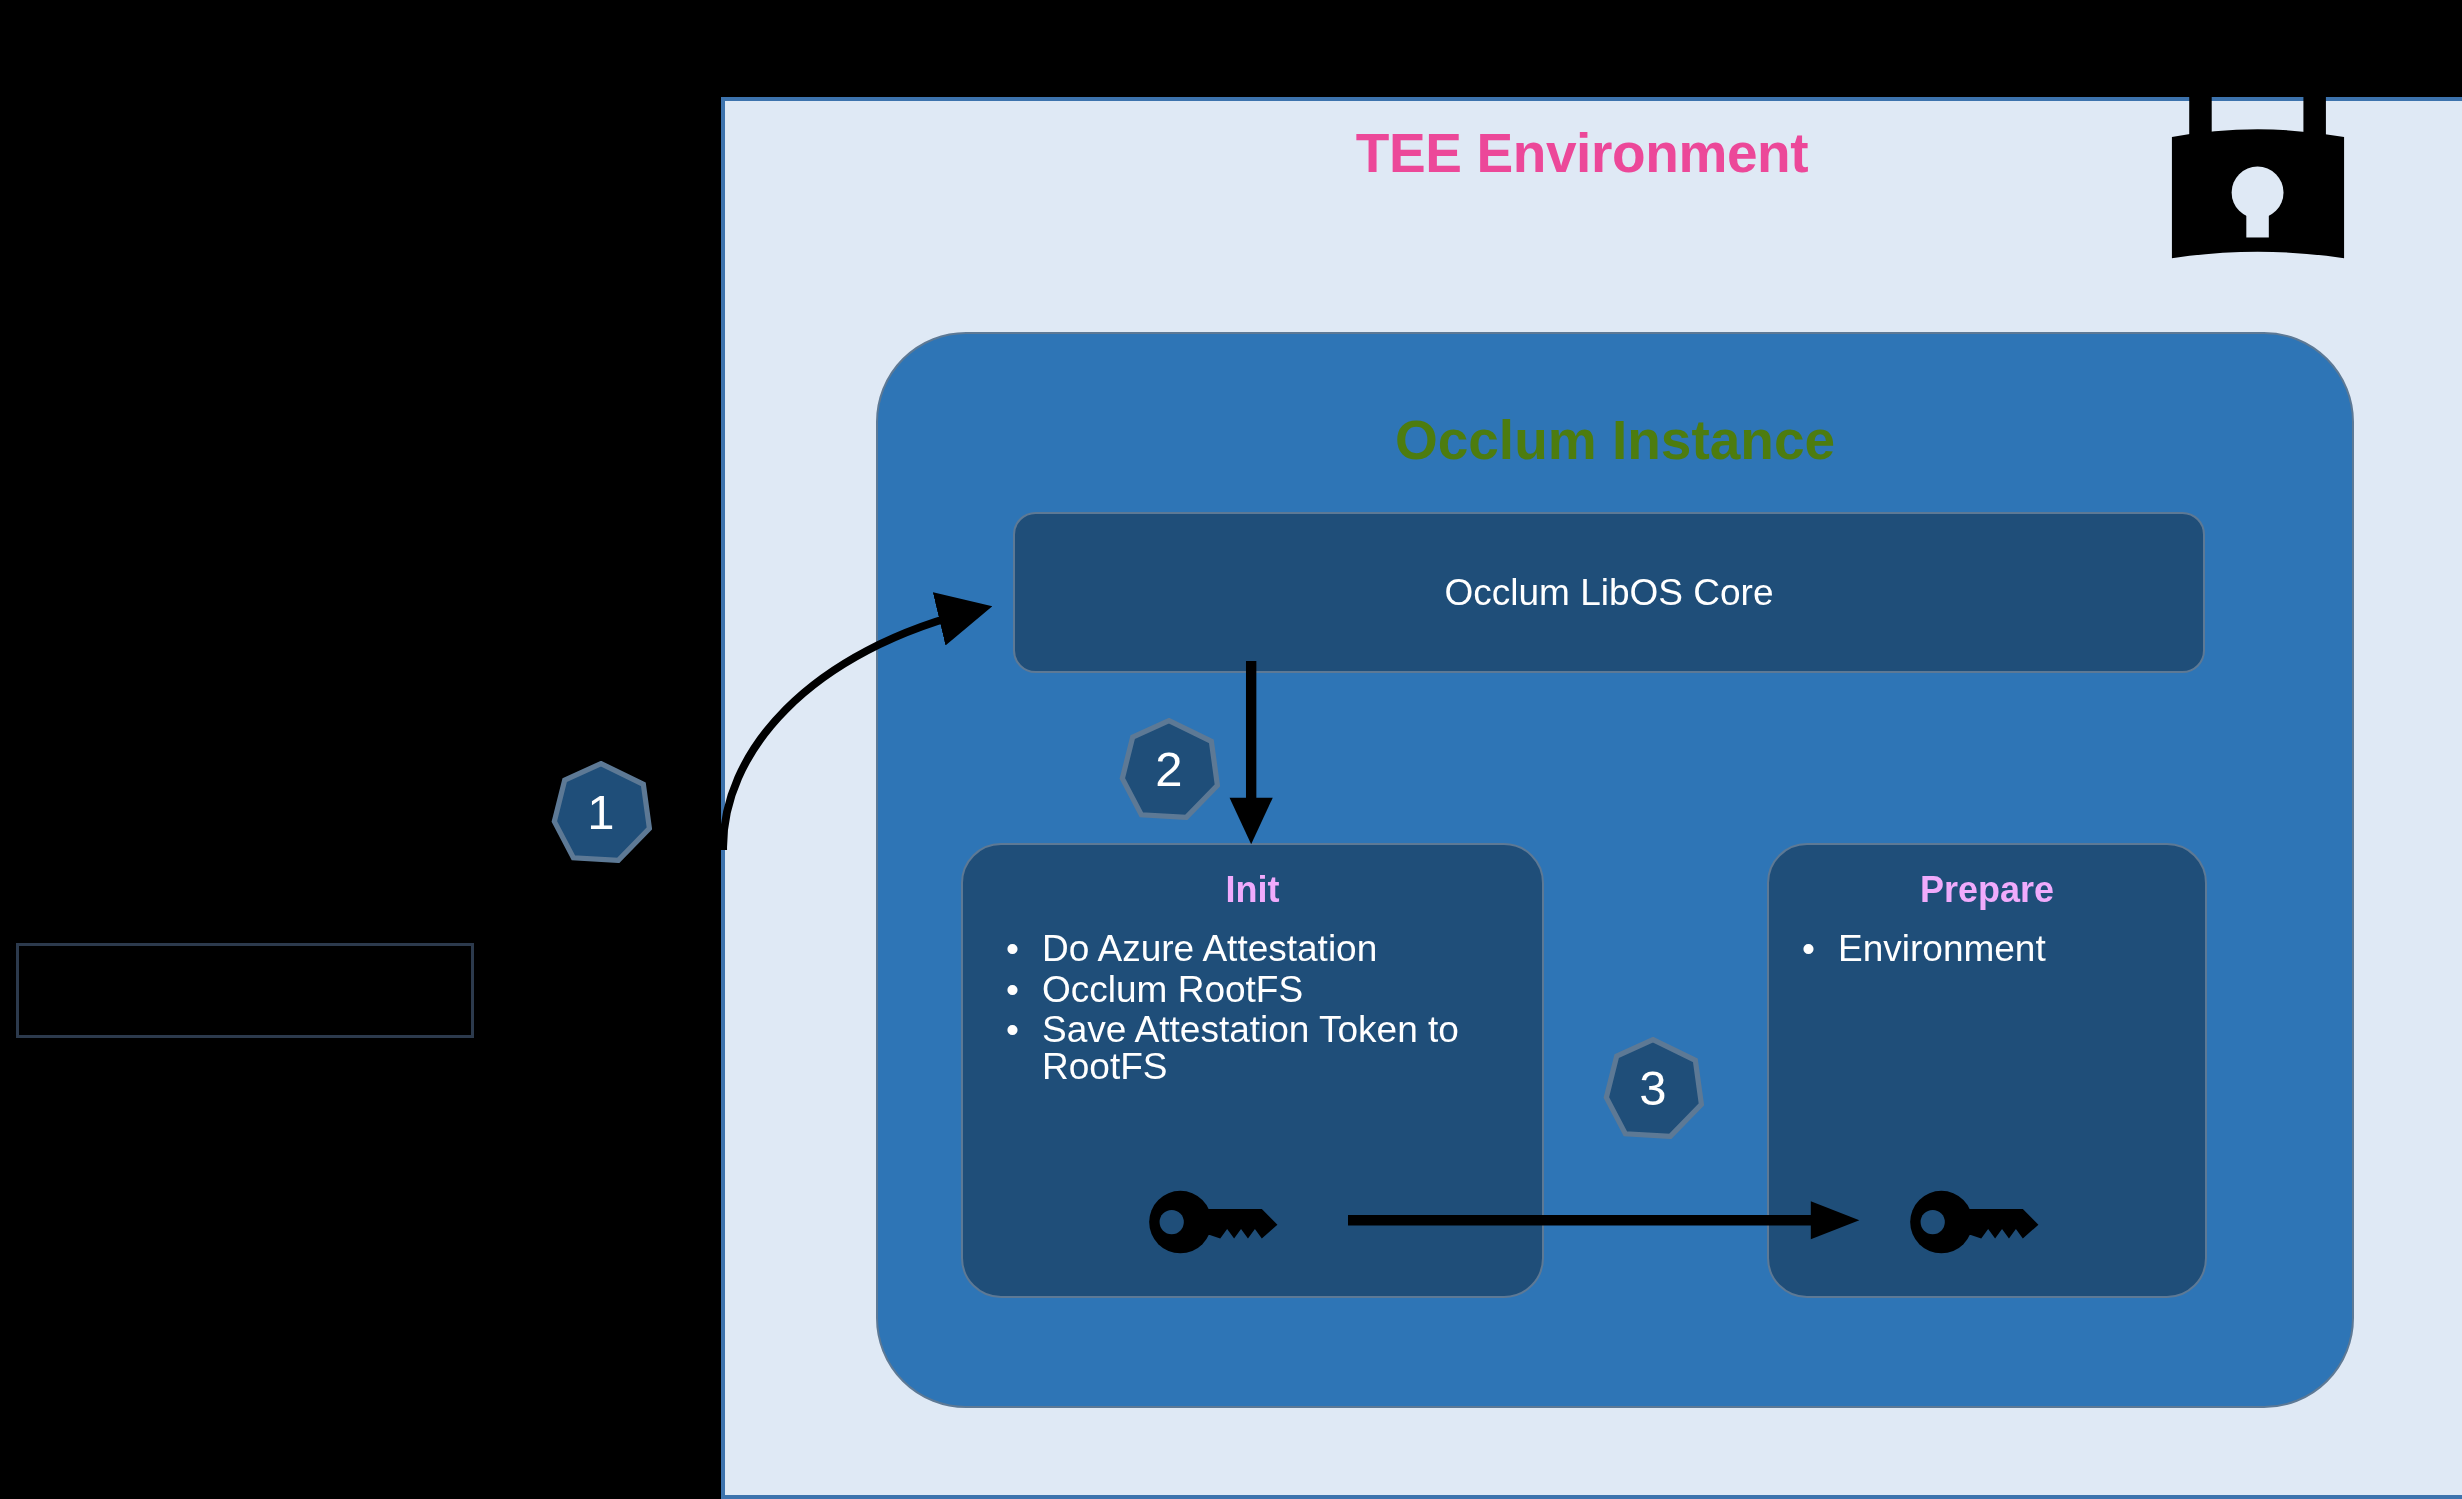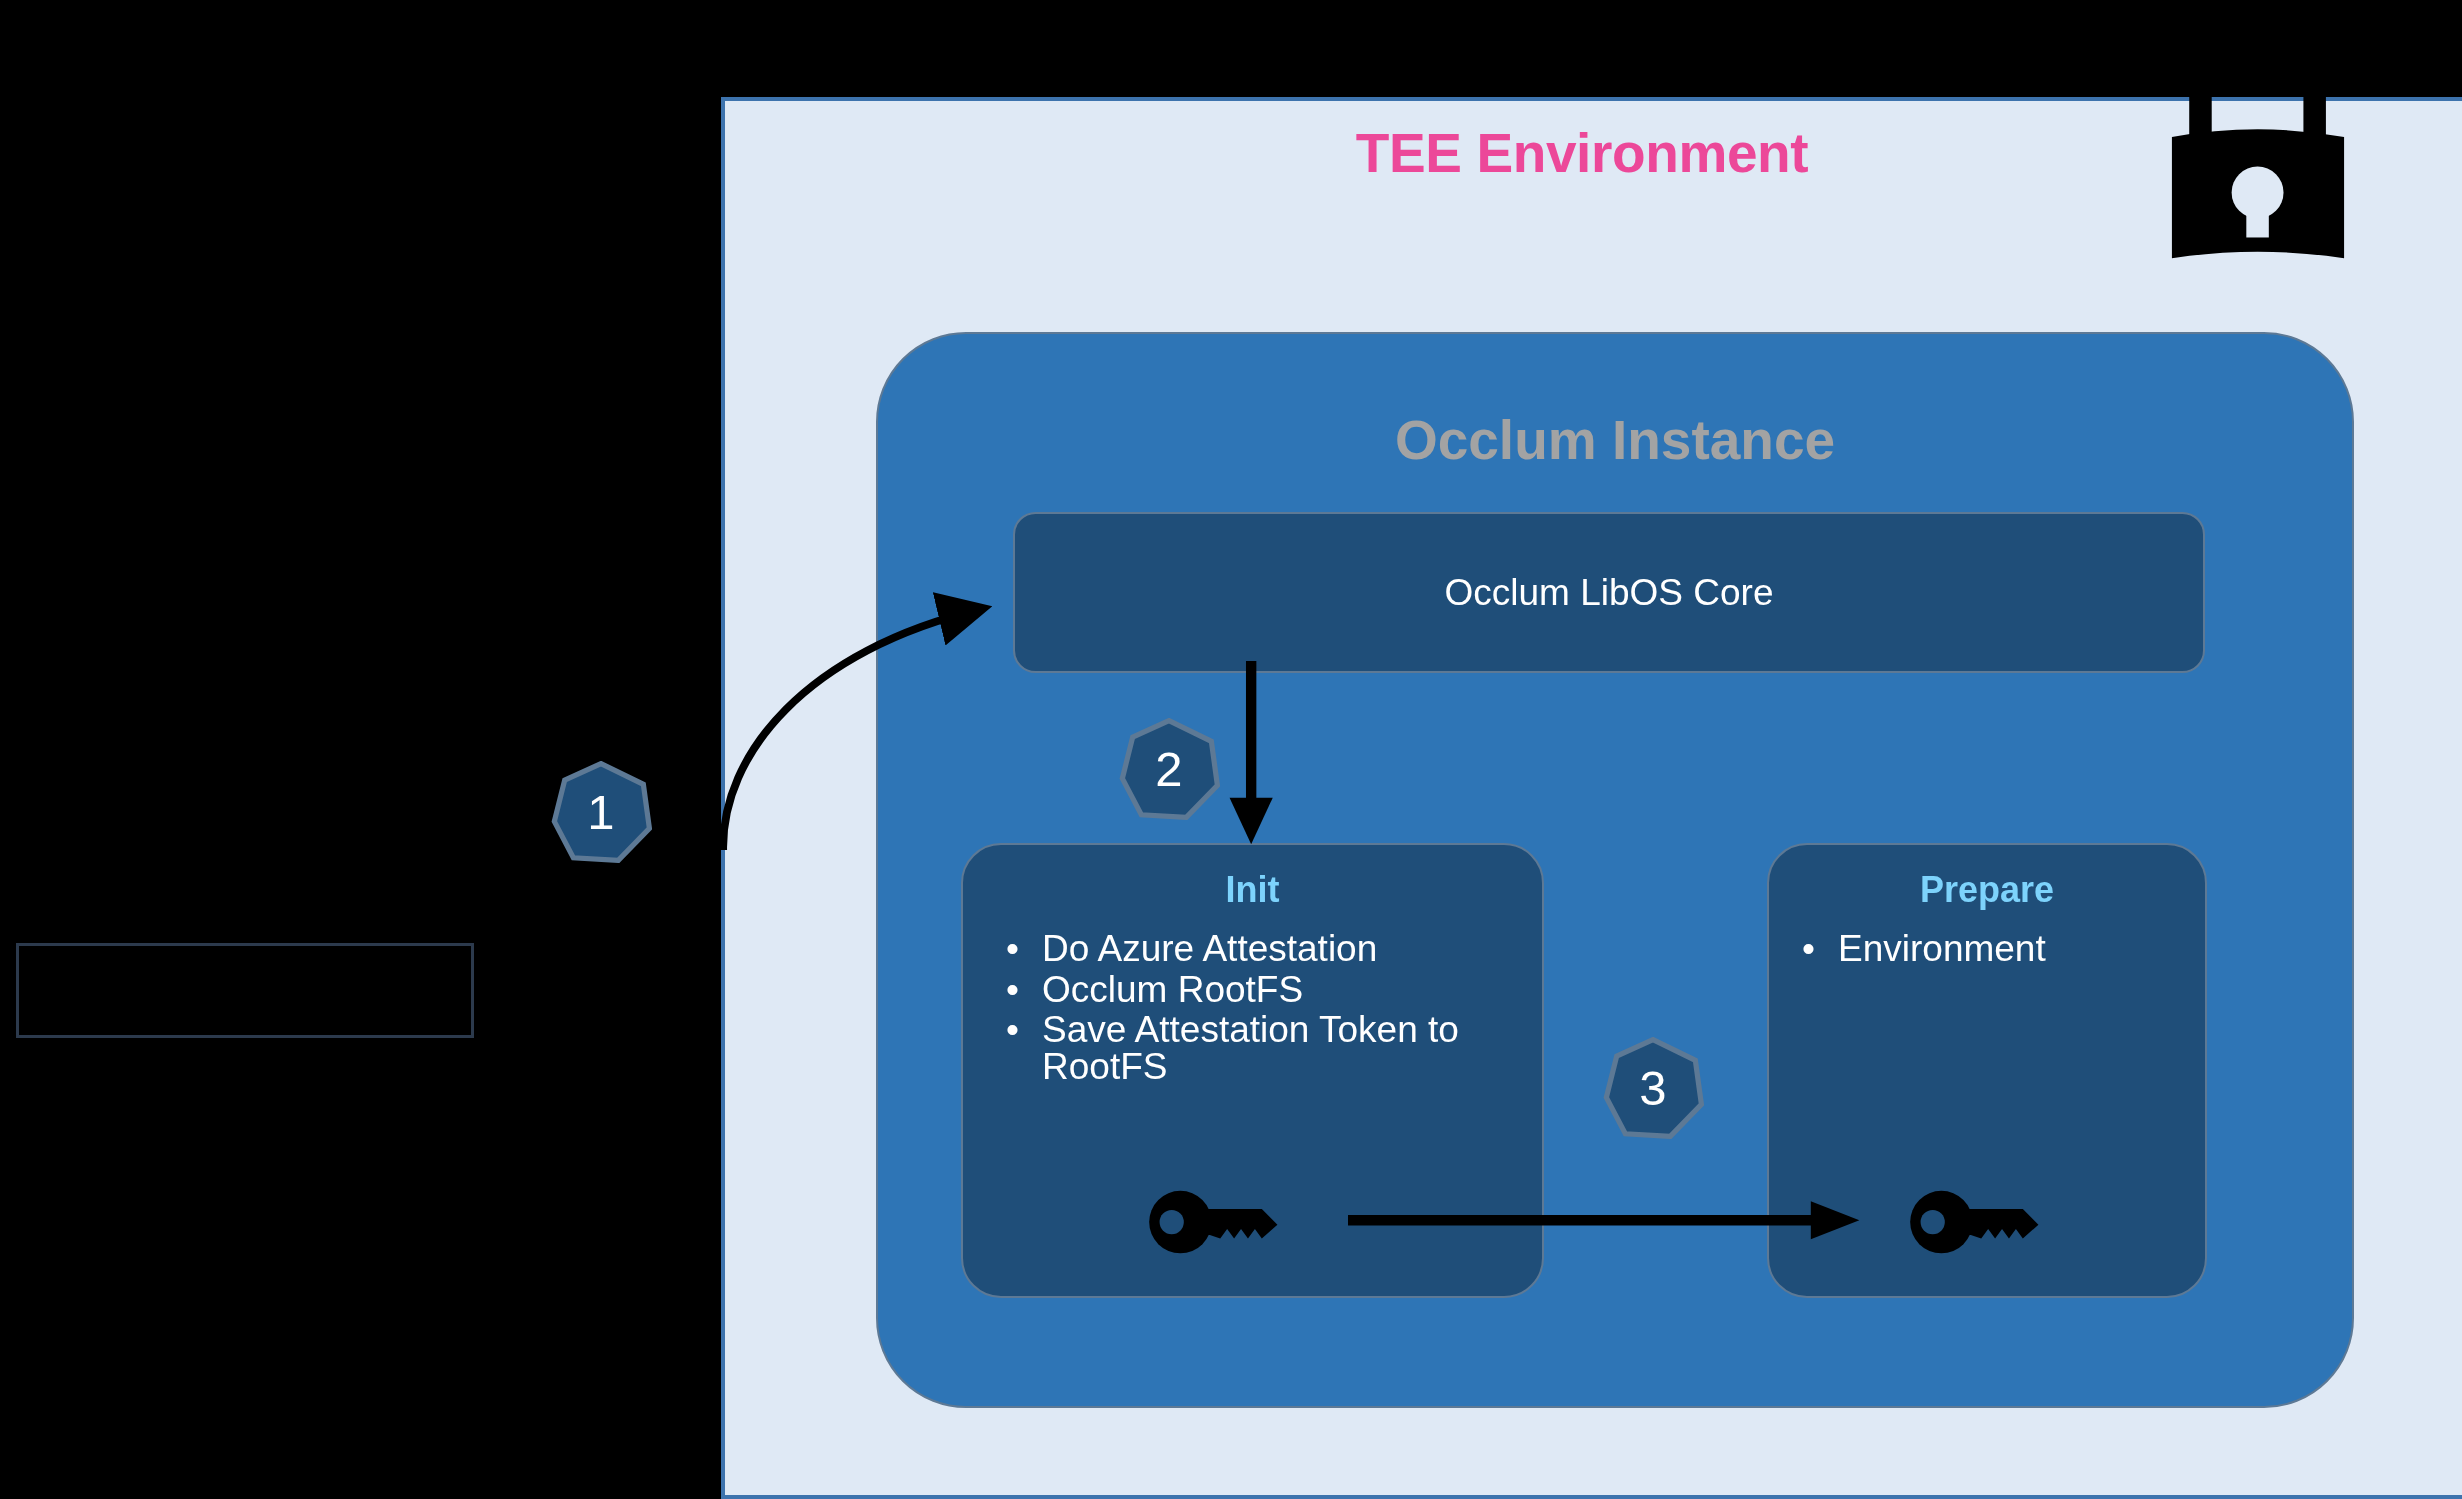--- a/index.html
+++ b/index.html
@@ -77,21 +77,21 @@
     box-sizing: border-box;
   }
   .occlum-title {
     position: absolute;
     left: 876px;
     top: 408px;
     width: 1478px;
     text-align: center;
     font-size: 55px;
     font-weight: bold;
-    color: #a3a3a3;
+    color: #4d7c0f;
   }
 
   
   .libos-box {
     position: absolute;
     left: 1013px;
     top: 512px;
     width: 1192px;
     height: 161px;
     background: #1f4e79;
@@ -119,21 +119,21 @@
   .init-box  { left: 961px; top: 843px; width: 583px; height: 455px; }
   .rootfs-box{ left: 1767px; top: 843px; width: 440px; height: 455px; }
 
   .sub-title {
     position: absolute;
     left: 0;
     width: 100%;
     text-align: center;
     font-size: 36px;
     font-weight: bold;
-    color: #7dd3fc;
+    color: #f0abfc;
   }
   .init-box  .sub-title { top: 24px; }
   .rootfs-box .sub-title { top: 24px; }
 
   .bullet-list {
     position: absolute;
     left: 0;
     width: 100%;
     margin: 0;
     padding: 0;

